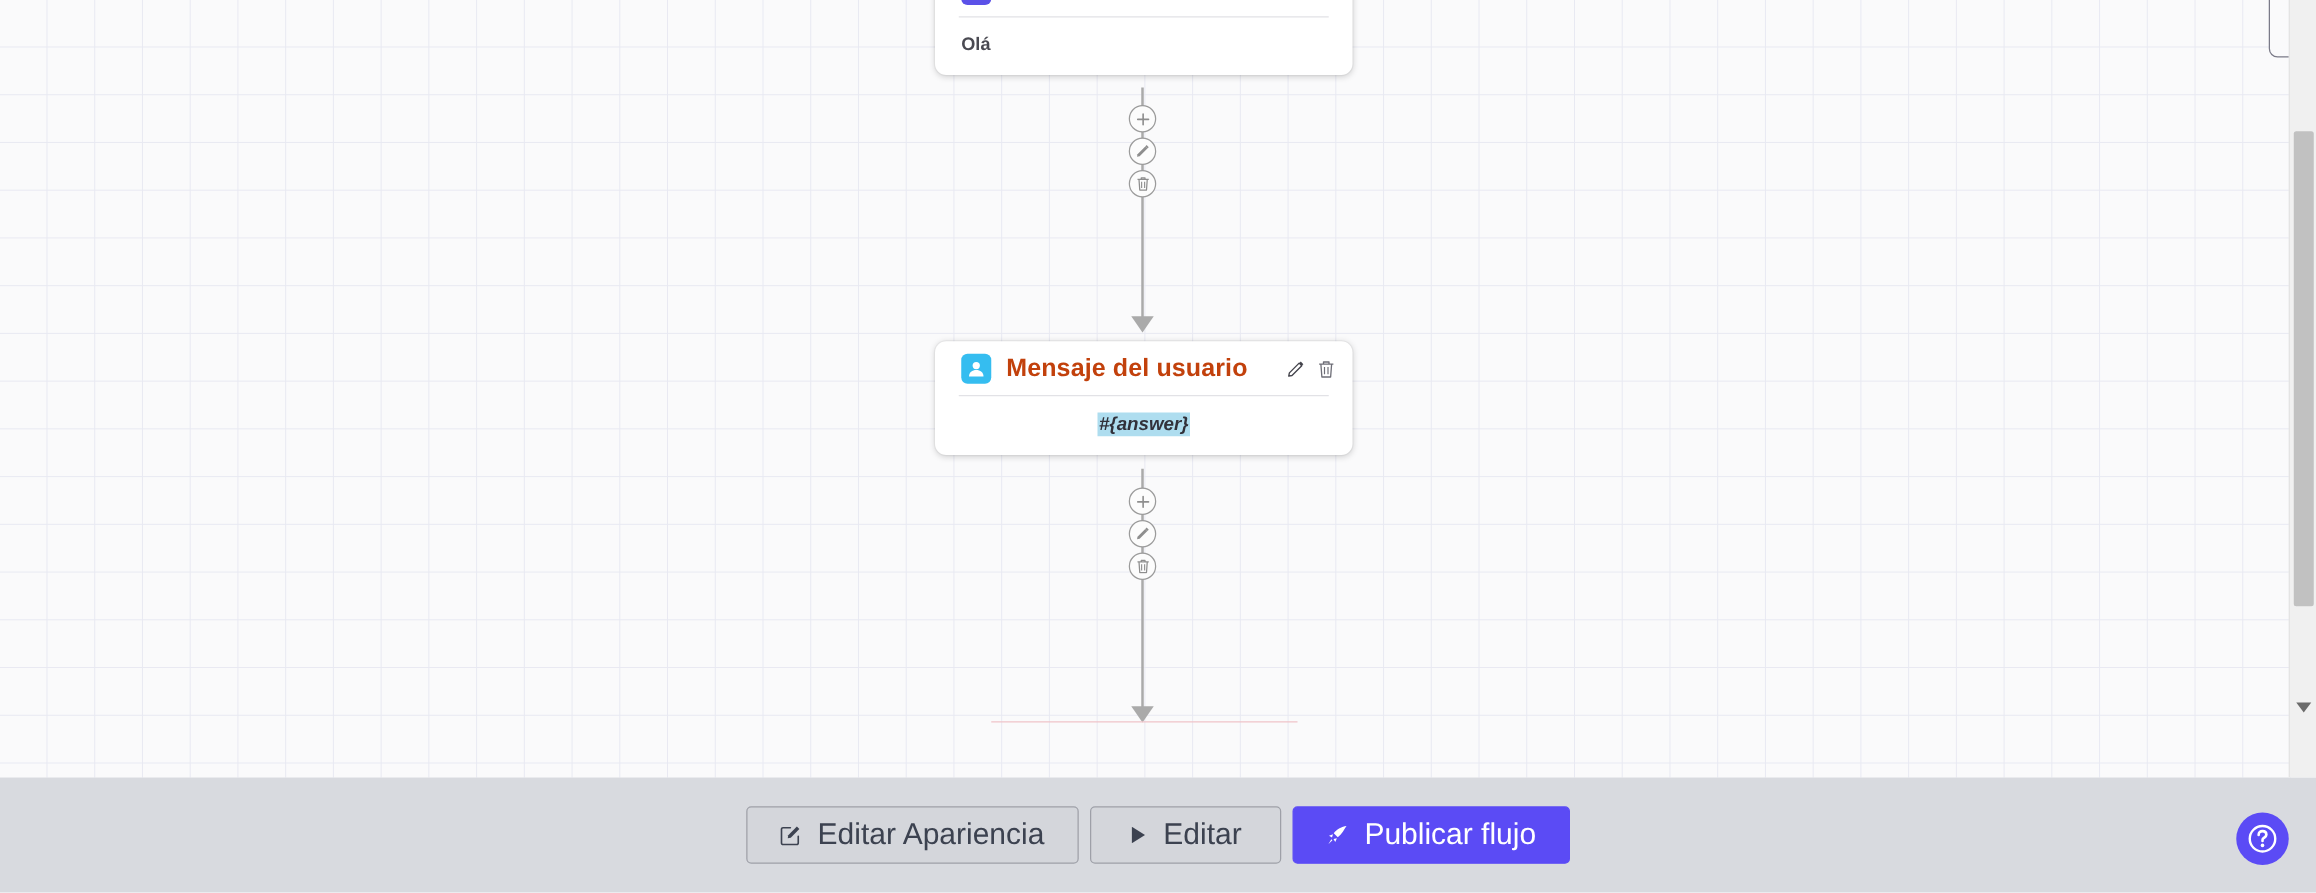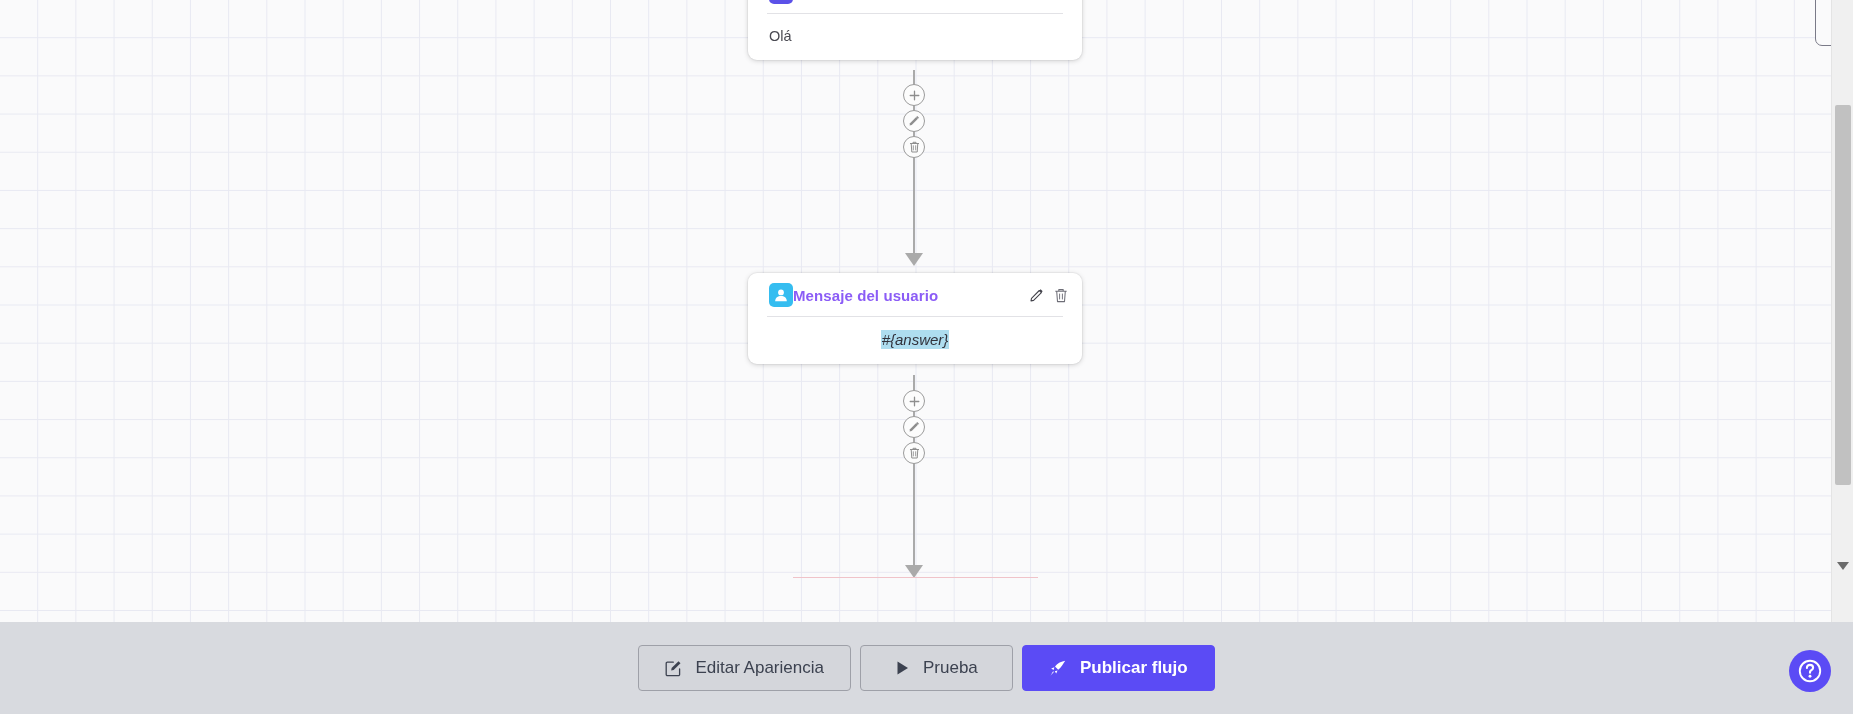--- a/index.html
+++ b/index.html
@@ -89,23 +89,24 @@
     height: 24px;
     border-radius: 5px;
     display: flex;
     align-items: center;
     justify-content: center;
     flex: 0 0 auto;
   }
   .node-icon.bot  { background: #5b51e8; }
   .node-icon.user { background: #35bdf0; }
   .node-title {
-    font-size: 15px;
+    margin-left: 12px;
+    font-size: 20px;
     font-weight: bold;
-    color: #8b5cf6;
+    color: #c2410c;
     white-space: nowrap;
     letter-spacing: 0.1px;
   }
   .node-actions {
     margin-left: auto;
     display: flex;
     align-items: center;
     gap: 10px;
   }
   .node-actions .act {
@@ -116,20 +117,21 @@
   }
   .node-divider {
     height: 1px;
     background: #e2e2e6;
     margin: 0 19px;
   }
   .node-body {
     padding: 14px 21px 16px 21px;
     font-size: 14.5px;
     color: #4a4a52;
+    font-weight: bold;
   }
   .node-body.center { text-align: center; }
   .var-chip {
     background: #aeddef;
     color: #31313a;
     font-style: italic;
     font-size: 15px;
     padding: 1px 1px;
   }
 
@@ -202,32 +204,32 @@
     height: 46px;
     min-width: 153px;
     background: #d4d6db;
     border: 1px solid #9ea0a8;
     border-radius: 4px;
     display: flex;
     align-items: center;
     justify-content: center;
     gap: 13px;
     padding: 0 26px;
-    font-size: 17px;
+    font-size: 24px;
     color: #3c4250;
     cursor: pointer;
     box-sizing: border-box;
     white-space: nowrap;
   }
   .tb-btn .tb-ico { display: flex; align-items: center; line-height: 0; }
   .tb-btn.primary {
     background: #5b4bf5;
     border-color: #5b4bf5;
     color: #ffffff;
-    font-weight: bold;
+    font-weight: normal;
   }
   .tb-badge {
     position: absolute;
     top: -9px;
     right: -9px;
     width: 17px;
     height: 17px;
     border-radius: 50%;
     background: #b02137;
     border: 2px solid #ffffff;
@@ -365,21 +367,21 @@
   </div>
 
 
 
   <div class="tb-btn">
     <span class="tb-ico">
       <svg width="15" height="16" viewBox="0 0 15 16">
         <path d="M2.5 1.4 L13 8 L2.5 14.6 Z" fill="#3c4250"></path>
       </svg>
     </span>
-    <span>Prueba</span>
+    <span>Editar</span>
   </div>
 
   <div class="tb-btn primary">
     <span class="tb-ico">
       <svg width="18" height="18" viewBox="0 0 18 18">
         <path d="M16.2 1.8 C12.6 2.2 8.4 4.4 6 7.6 L9.2 10.8 C12.4 8.4 14.6 4.2 16.2 1.8 Z" fill="#ffffff"></path>
         <path d="M5.4 8.3 L2.2 9.6 L4.6 11 Z" fill="#ffffff"></path>
         <path d="M8.5 11.5 L7.2 14.6 L5.8 12.2 Z" fill="#ffffff"></path>
         <path d="M1.6 16.4 L4.9 13.1 L4.1 12.3 Z" fill="#ffffff"></path>
       </svg>

